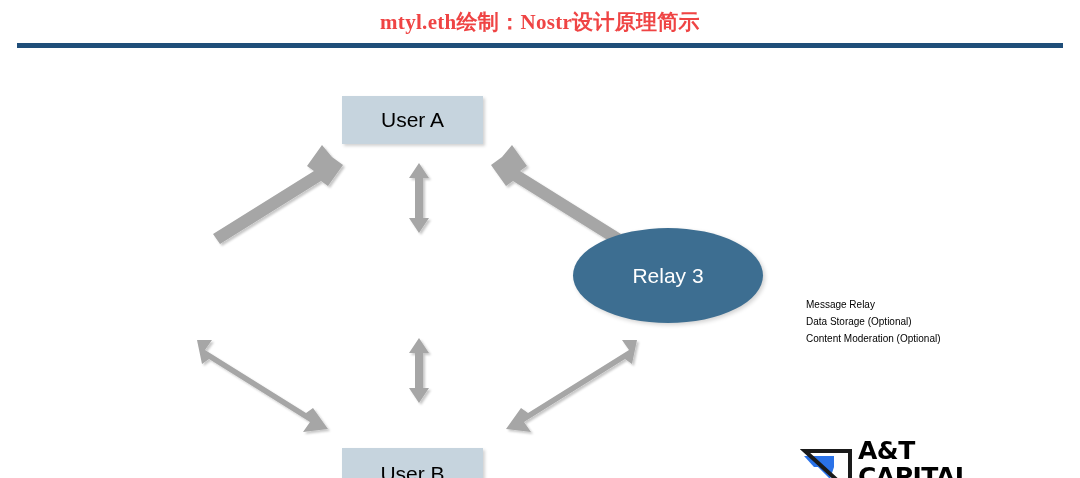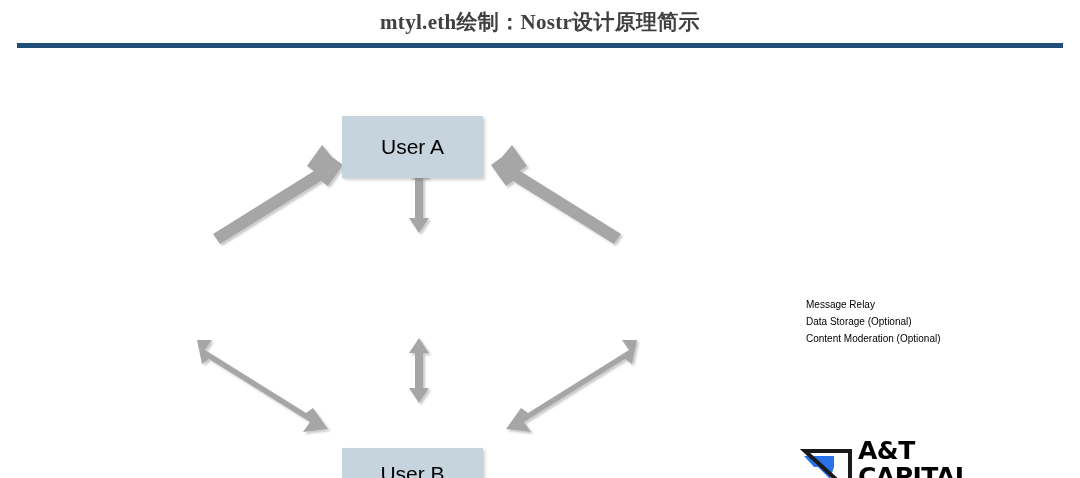--- a/index.html
+++ b/index.html
@@ -27,21 +27,21 @@
   }
   #page-title {
     position: absolute;
     left: 0;
     top: 8px;
     width: 1080px;
     text-align: center;
     font-family: "Liberation Serif", "DejaVu Serif", serif;
     font-weight: bold;
     font-size: 21px;
-    color: #404040;
+    color: #ef4444;
     letter-spacing: 0.3px;
     white-space: nowrap;
   }
   #title-rule {
     position: absolute;
     left: 17px;
     top: 43px;
     width: 1046px;
     height: 5px;
     background: #1f4e79;
@@ -67,21 +67,21 @@
   .user-box {
     position: absolute;
     background: #c6d4de;
     display: flex;
     align-items: center;
     justify-content: center;
     font-size: 21px;
     color: #000000;
     box-shadow: 2px 2px 3px rgba(0,0,0,0.18);
   }
-  #node-user-a { left: 342px; top: 46px;  width: 141px; height: 62px; margin-top: 20px; }
+  #node-user-a { left: 342px; top: 46px;  width: 141px; height: 48px; }
   #node-user-b { left: 342px; top: 350px; width: 141px; height: 52px; margin-top: 48px; }
 
   .relay-ellipse {
     position: absolute;
     background: #3d6e91;
     border-radius: 50%;
     display: flex;
     align-items: center;
     justify-content: center;
     font-size: 21px;
@@ -172,20 +172,23 @@
       <g>
         <polygon points="627,287 612,287 619,297 518,360 511,355 496,376 521,379 514,369 615,306 622,311" transform="translate(10,3)"></polygon>
       </g>
     </g>
   </svg>
 
   <div class="user-box" id="node-user-a">
     <span>User A</span>
   </div>
 
+  <div class="relay-ellipse" id="node-relay-3">
+    <span>Relay 3</span>
+  </div>
 
   <div class="user-box" id="node-user-b">
     <span>User B</span>
   </div>
 
   <div id="relay-roles">
     <div>Message Relay</div>
     <div>Data Storage (Optional)</div>
     <div>Content Moderation (Optional)</div>
   </div>

